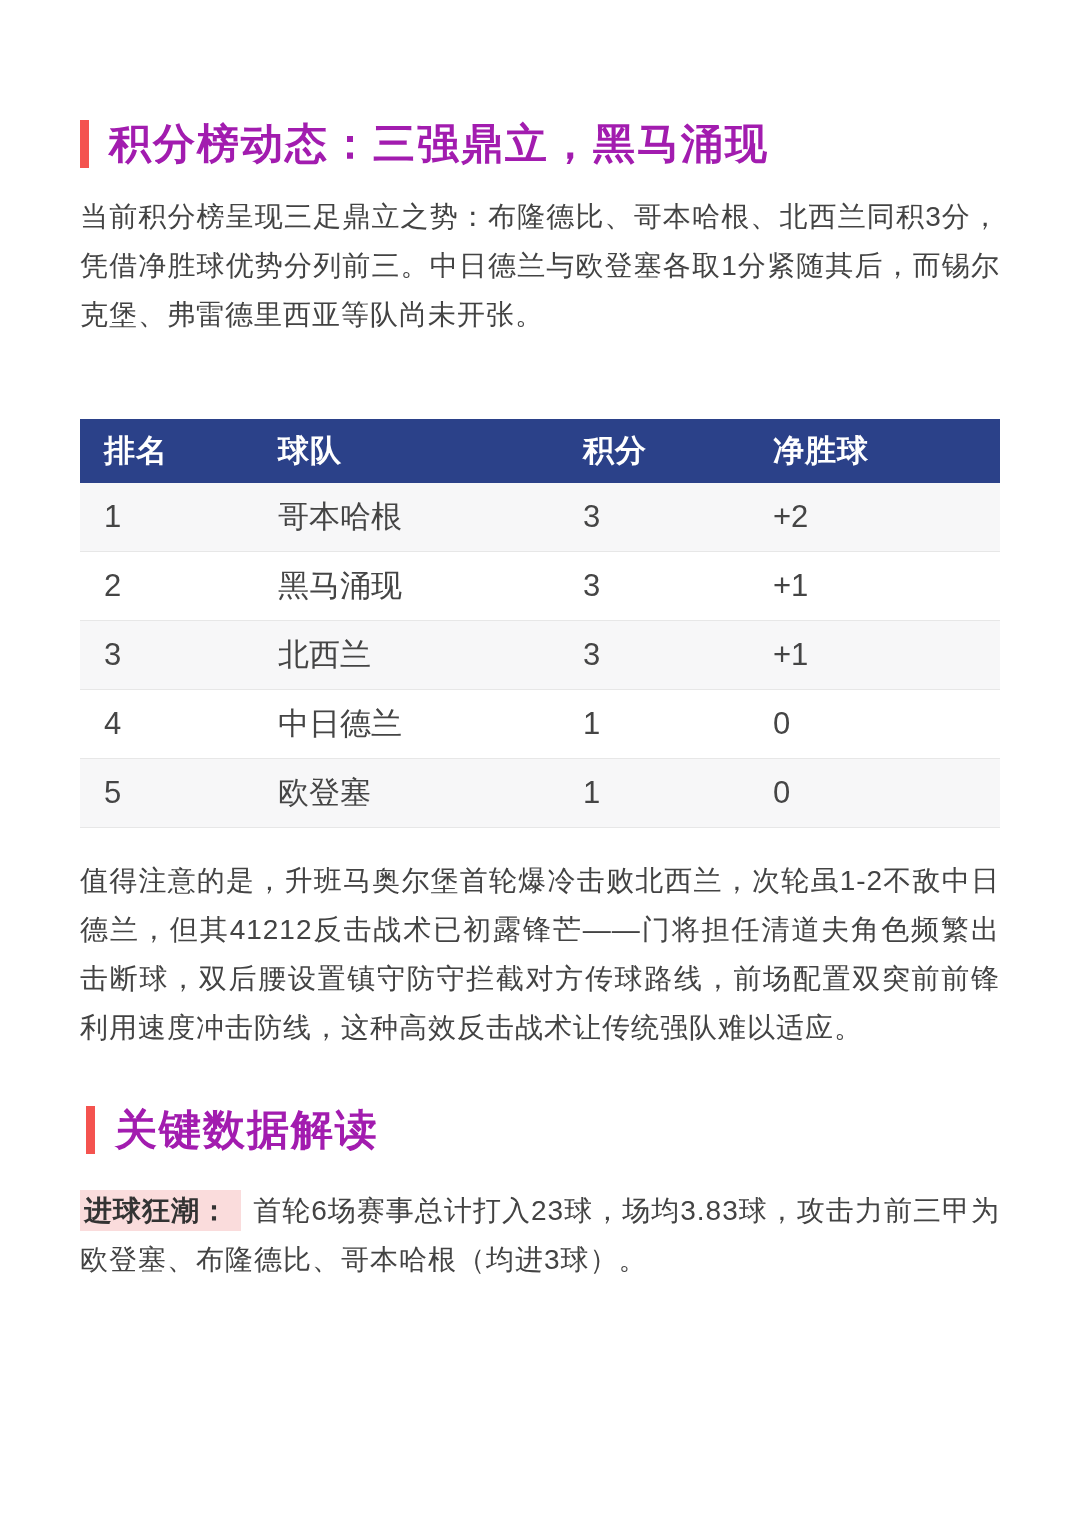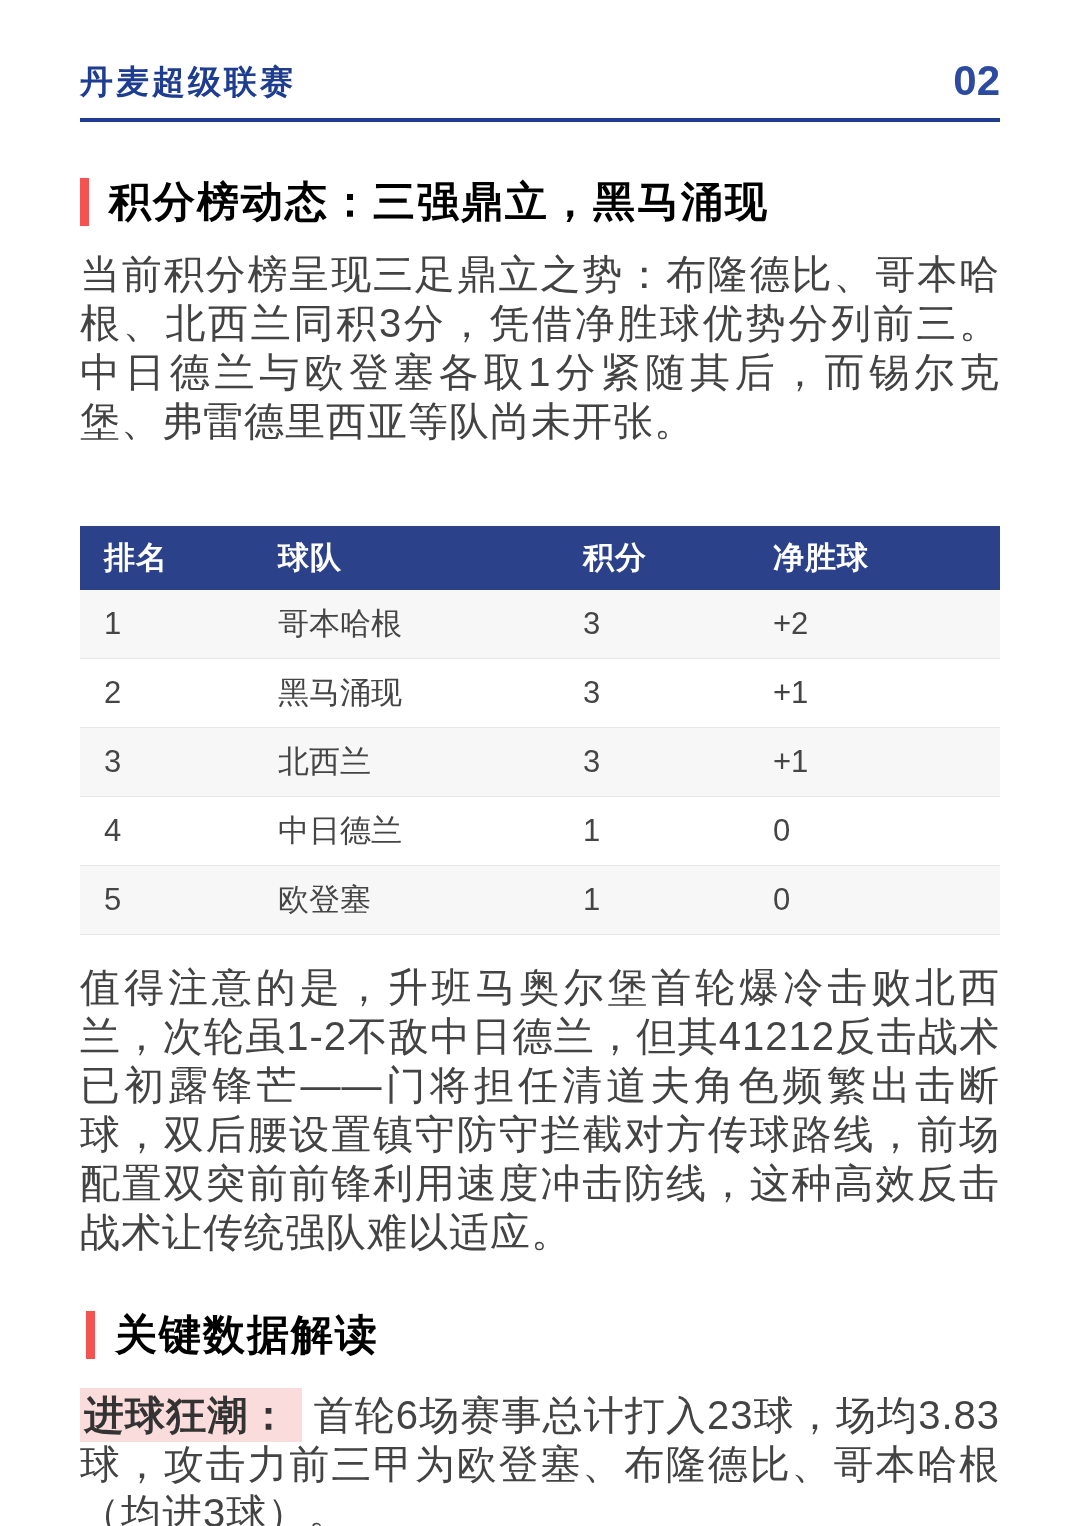--- a/index.html
+++ b/index.html
@@ -47,29 +47,29 @@
   .accent-bar {
     width: 9px;
     height: 48px;
     background: #f4534f;
     margin-right: 20px;
     flex: 0 0 auto;
   }
   .section-title .title-text {
     font-size: 42px;
     font-weight: 700;
-    color: #000000;
+    color: #a21caf;
     letter-spacing: 2px;
     line-height: 1;
   }
 
   
   .body-text {
     margin: 24px 0 0 0;
-    font-size: 40px;
+    font-size: 28px;
     line-height: 49px;
     letter-spacing: 1px;
     color: #434343;
     text-align: justify;
   }
   .body-text.after-table { margin-top: 28px; }
   .body-text.last { margin-top: 32px; }
 
   
   table.standings {
@@ -109,24 +109,20 @@
     font-weight: 700;
     padding: 5px 12px 5px 4px;
     margin-right: 12px;
   }
 </style>
 </head>
 <body>
 
 <div class="page">
 
-  <div class="doc-header">
-    <div class="doc-title">丹麦超级联赛</div>
-    <div class="page-num">02</div>
-  </div>
 
   <div class="section-title">
     <span class="accent-bar"></span>
     <span class="title-text">积分榜动态：三强鼎立，黑马涌现</span>
   </div>
 
   <p class="body-text">当前积分榜呈现三足鼎立之势：布隆德比、哥本哈根、北西兰同积3分，凭借净胜球优势分列前三。中日德兰与欧登塞各取1分紧随其后，而锡尔克堡、弗雷德里西亚等队尚未开张。</p>
 
   <table class="standings">
     <colgroup>

